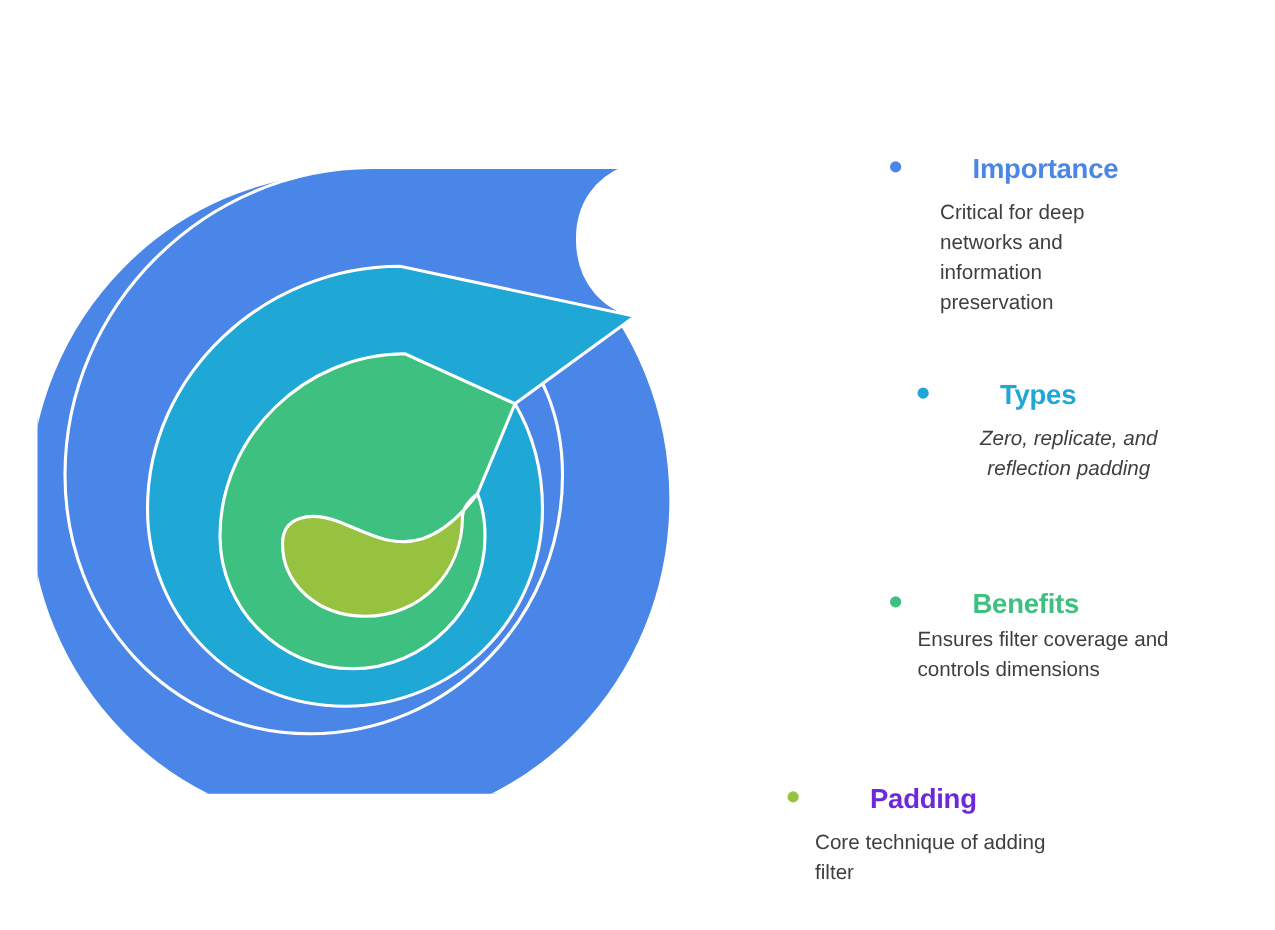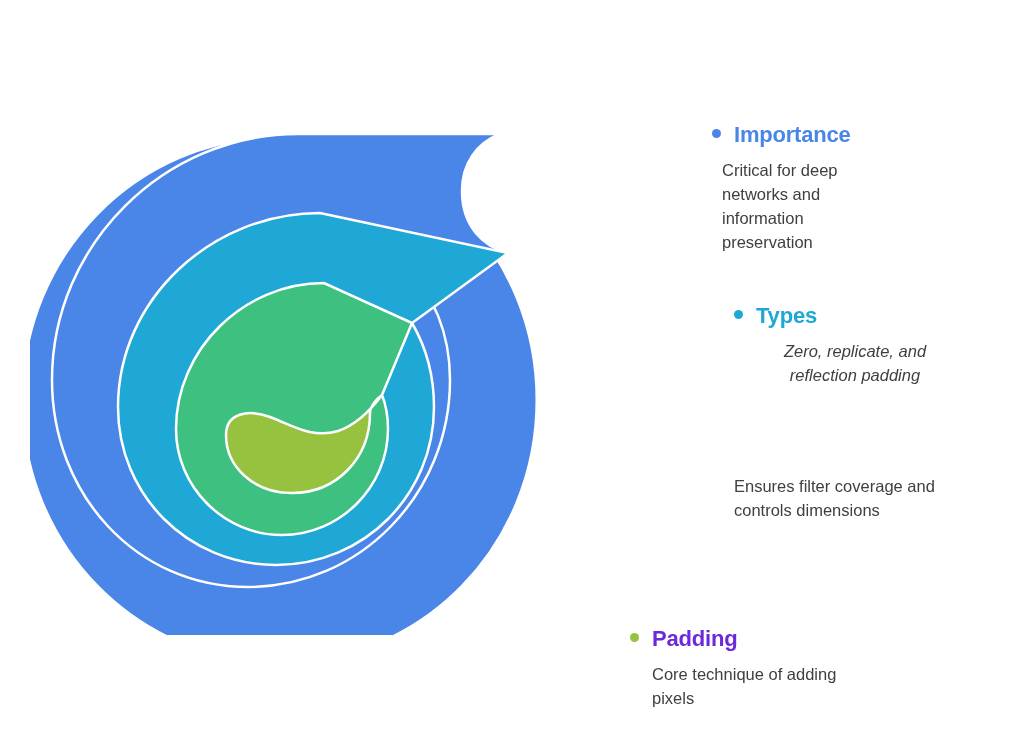--- a/index.html
+++ b/index.html
@@ -43,20 +43,21 @@
     top: 100px;
     width: 400px;
     height: 620px;
   }
   .legend-item {
     position: absolute;
   }
   .legend-head {
     display: flex;
     align-items: baseline;
+    gap: 44px;
   }
   .bullet {
     width: 9px;
     height: 9px;
     border-radius: 50%;
     flex: 0 0 auto;
     position: relative;
     top: -4px;
   }
   .legend-title {
@@ -69,21 +70,21 @@
   }
   .legend-desc {
     font-size: 16.5px;
     line-height: 24px;
     color: #3f3f3f;
     font-weight: normal;
   }
 
   
   .item-0 { left: 112px;  top: 22px;  width: 200px; }
-  .item-0 .legend-desc { margin-left: 10px; margin-top: 10px; width: 160px; }
+  .item-0 .legend-desc { margin-left: 40px; margin-top: 10px; width: 160px; }
 
   .item-1 { left: 134px;  top: 203px; width: 210px; text-align: center; }
   .item-1 .legend-desc { margin-left: 21px; margin-top: 10px; width: 200px; font-style: italic; }
 
   .item-2 { left: 112px;  top: 370px; width: 230px; }
   .item-2 .legend-desc { margin-left: 22px; margin-top: 4px; width: 210px; }
 
   .item-3 { left: 30px;   top: 526px; width: 210px; }
   .item-3 .legend-desc { margin-left: 22px; margin-top: 10px; width: 190px; }
 </style>
@@ -165,25 +166,29 @@
 
     <div class="legend-item item-1">
       <div class="legend-head">
         <span class="bullet" style="background:#1fa8d6"></span>
         <span class="legend-title" style="color:#1fa8d6">Types</span>
       </div>
       <div class="legend-desc">Zero, replicate, and reflection padding</div>
     </div>
 
     <div class="legend-item item-2">
+      <div class="legend-head">
+        <span class="bullet" style="background:#3ec081"></span>
+        <span class="legend-title" style="color:#3ec081">Benefits</span>
+      </div>
       <div class="legend-desc">Ensures filter coverage and controls dimensions</div>
     </div>
 
     <div class="legend-item item-3">
       <div class="legend-head">
         <span class="bullet" style="background:#97c23f"></span>
         <span class="legend-title" style="color:#6d28d9">Padding</span>
       </div>
-      <div class="legend-desc">Core technique of adding pixels</div>
+      <div class="legend-desc">Core technique of adding filter</div>
     </div>
 
   </div>
 </div>
 
 </body></html>

